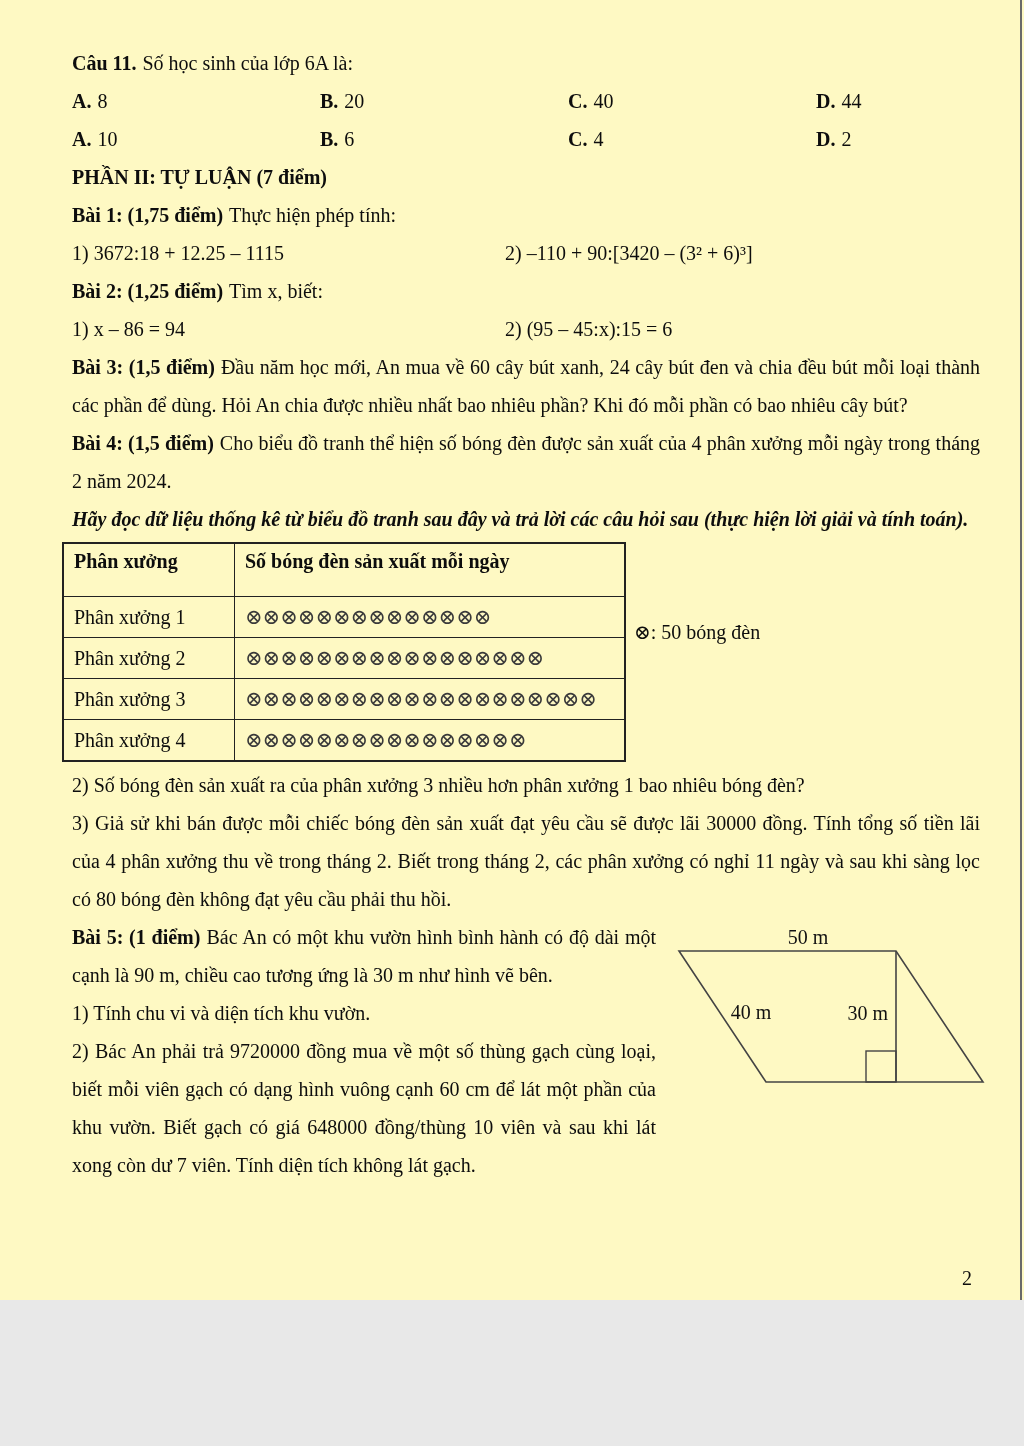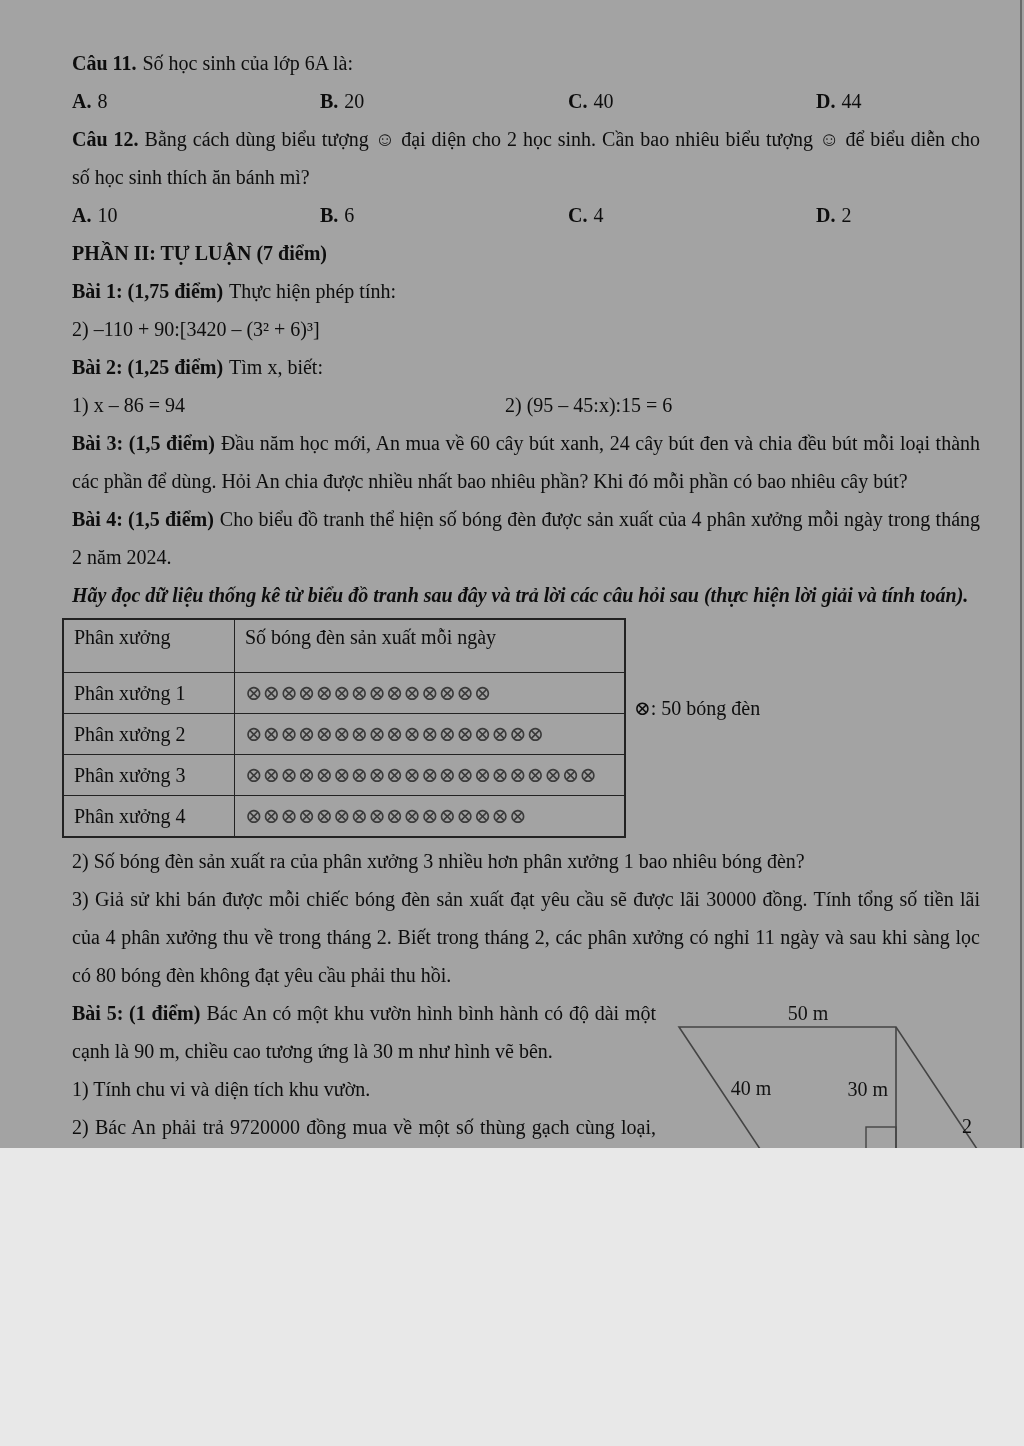--- a/index.html
+++ b/index.html
@@ -1,37 +1,37 @@
 <!DOCTYPE html>
 <html><head>
 <meta charset="utf-8">
 <style>
   html,body { margin:0; padding:0; background:#e8e8e8; }
   .page {
     position:relative;
-    width:1024px; height:1148px;
+    width:1024px; height:1300px;
     margin:0 auto;
-    background:#a3a3a3;
+    background:#fef9c3;
     color:#0d0d0d;
     font-family:"Liberation Serif","DejaVu Serif",serif;
     font-size:20px;
     overflow:hidden;
   }
   .content { padding:44px 44px 0 72px; }
   .para { margin:0; line-height:38px; text-align:justify; }
   .lead { font-weight:bold; margin-right:0.3em; }
   .heading { font-weight:bold; }
   .opts { display:grid; grid-template-columns:248px 248px 248px 1fr; line-height:38px; }
   .eqrow { display:grid; grid-template-columns:433px 1fr; line-height:38px; }
   .note { font-weight:bold; font-style:italic; }
 
   .table-wrap { position:relative; margin:4px 0 4px -10px; }
   table.picto { border-collapse:collapse; border:2px solid #222; width:564px; table-layout:fixed; }
   table.picto th, table.picto td { border:1px solid #222; padding:0 10px; text-align:left; vertical-align:middle; }
-  table.picto th { font-weight:normal; height:46px; vertical-align:top; padding-top:6px;margin-left:42px; }
+  table.picto th { font-weight:bold; height:46px; vertical-align:top; padding-top:6px;margin-left:42px; }
   table.picto td { height:40px; }
   .c1 { width:150px; }
   td.sym { font-size:21px; color:#3a3a3a; letter-spacing:0px; white-space:nowrap; overflow:hidden; }
   .legend { position:absolute; left:572px; top:78px; white-space:nowrap; }
 
   .fig { float:right; width:350px; height:190px; margin-right:-26px; margin-top:2px; }
   .fig svg { display:block; }
   .fig text { font-family:"Liberation Serif","DejaVu Serif",serif; font-size:20px; fill:#111; }
 
   .pagenum { position:absolute; right:52px; bottom:10px; }
@@ -45,33 +45,33 @@
 
     <p class="para"><b class="lead">Câu 11.</b><span>Số học sinh của lớp 6A là:</span></p>
 
     <div class="opts">
       <span><b class="lead">A.</b><span>8</span></span>
       <span><b class="lead">B.</b><span>20</span></span>
       <span><b class="lead">C.</b><span>40</span></span>
       <span><b class="lead">D.</b><span>44</span></span>
     </div>
 
-    <p class="para"><b class="lead">Câu 12.</b><span>Bằng cách dùng biểu tượng ☺ đại diện cho 2 học sinh. Cần bao nhiêu biểu tượng ☺ để biểu diễn cho số học sinh thích ăn bánh mì?</span></p>
 
     <div class="opts">
       <span><b class="lead">A.</b><span>10</span></span>
       <span><b class="lead">B.</b><span>6</span></span>
       <span><b class="lead">C.</b><span>4</span></span>
       <span><b class="lead">D.</b><span>2</span></span>
     </div>
 
     <p class="para heading">PHẦN II: TỰ LUẬN (7 điểm)</p>
 
     <p class="para"><b class="lead">Bài 1: (1,75 điểm)</b><span>Thực hiện phép tính:</span></p>
     <div class="eqrow">
+      <span>1) 3672:18 + 12.25 – 1115</span>
       <span>2) –110 + 90:[3420 – (3² + 6)³]</span>
     </div>
 
     <p class="para"><b class="lead">Bài 2: (1,25 điểm)</b><span>Tìm x, biết:</span></p>
     <div class="eqrow">
       <span>1) x – 86 = 94</span>
       <span>2) (95 – 45:x):15 = 6</span>
     </div>
 
     <p class="para"><b class="lead">Bài 3: (1,5 điểm)</b><span>Đầu năm học mới, An mua về 60 cây bút xanh, 24 cây bút đen và chia đều bút mỗi loại thành các phần để dùng. Hỏi An chia được nhiều nhất bao nhiêu phần? Khi đó mỗi phần có bao nhiêu cây bút?</span></p>

